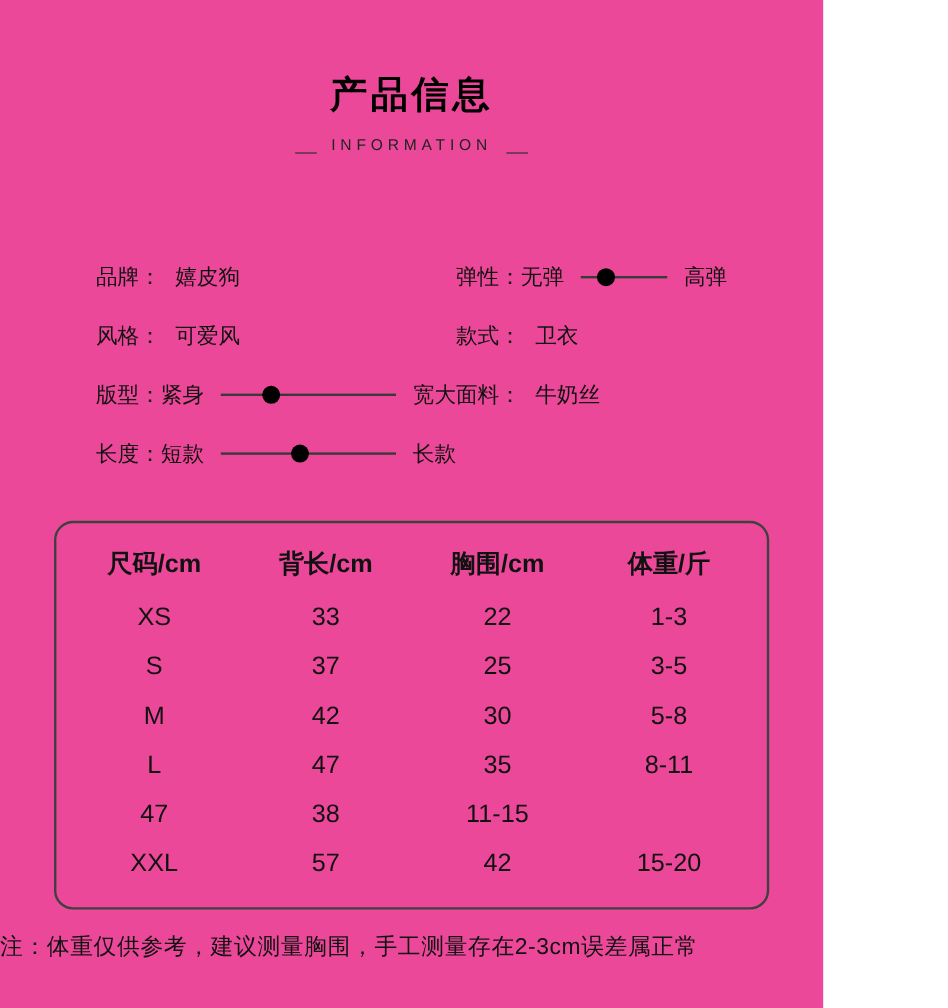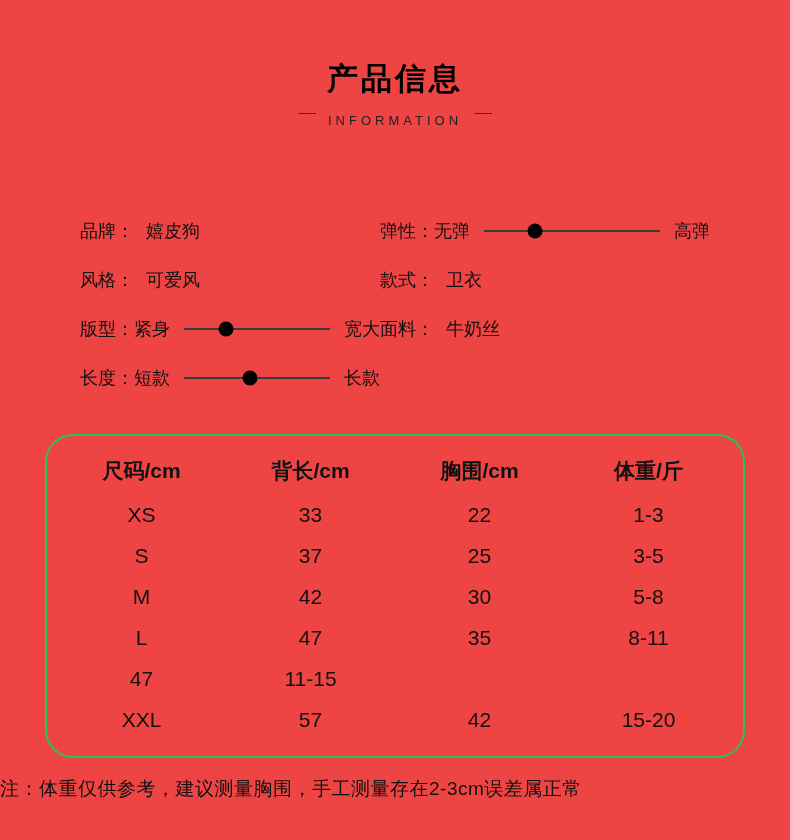--- a/index.html
+++ b/index.html
@@ -1,24 +1,24 @@
 <!DOCTYPE html>
 <html><head>
 <meta charset="utf-8">
 <style>
   * { margin:0; padding:0; box-sizing:border-box; }
   body { background:#ffffff; }
   .page {
-    width:790px; height:840px; background:#ef4444; position:relative;
+    width:686px; height:840px; background:#ec4899; position:relative;
     font-family:"Liberation Sans","DejaVu Sans",sans-serif; color:#111; overflow:hidden;
   }
   
   .header { text-align:center; padding-top:58px; }
   .title { font-size:31px; font-weight:bold; letter-spacing:3px; color:#000; }
-  .subtitle-row { display:flex; align-items:flex-start; justify-content:center; gap:12px; margin-top:13px; }
+  .subtitle-row { display:flex; align-items:flex-end; justify-content:center; gap:12px; margin-top:13px; }
   .subline { width:18px; height:1px; background:#333; }
   .subtitle { font-size:13px; letter-spacing:4px; color:#222; }
 
   
   .attrs {
     display:grid; grid-template-columns:300px 1fr; grid-auto-rows:49px;
     padding:0 80px; margin-top:78px; align-items:center;
   }
   .attr-row { display:flex; align-items:center; font-size:18px; }
   .attr-label { font-weight:400; color:#111; }
@@ -28,21 +28,21 @@
   .slider-label { font-weight:400; white-space:nowrap; }
   .slider-min, .slider-max { white-space:nowrap; color:#111; }
   .track { position:relative; flex:1; height:2px; background:#3a3a3a; margin:0 14px; }
   .dot {
     position:absolute; top:50%; transform:translate(-50%,-50%);
     width:15px; height:15px; border-radius:50%; background:#000;
   }
 
   
   .size-table {
-    margin:32px 45px 0; border:2px solid #22c55e; border-radius:28px;
+    margin:32px 45px 0; border:2px solid #404040; border-radius:16px;
     padding:12px 10px 16px;
   }
   .t-row { display:grid; grid-template-columns:1fr 1fr 1fr 1fr; }
   .t-cell { text-align:center; font-size:21px; height:41px; line-height:41px; color:#111; }
   .t-head .t-cell { font-weight:bold; height:46px; line-height:46px; }
 
   
   .note { margin-top:18px; text-align:left; font-size:19px; color:#111; letter-spacing:0.5px; }
 </style>
 </head>
@@ -133,20 +133,21 @@
       <span class="t-cell">5-8</span>
     </div>
     <div class="t-row">
       <span class="t-cell">L</span>
       <span class="t-cell">47</span>
       <span class="t-cell">35</span>
       <span class="t-cell">8-11</span>
     </div>
     <div class="t-row">
       <span class="t-cell">47</span>
+      <span class="t-cell">38</span>
       <span class="t-cell">11-15</span>
     </div>
     <div class="t-row">
       <span class="t-cell">XXL</span>
       <span class="t-cell">57</span>
       <span class="t-cell">42</span>
       <span class="t-cell">15-20</span>
     </div>
   </div>
 

